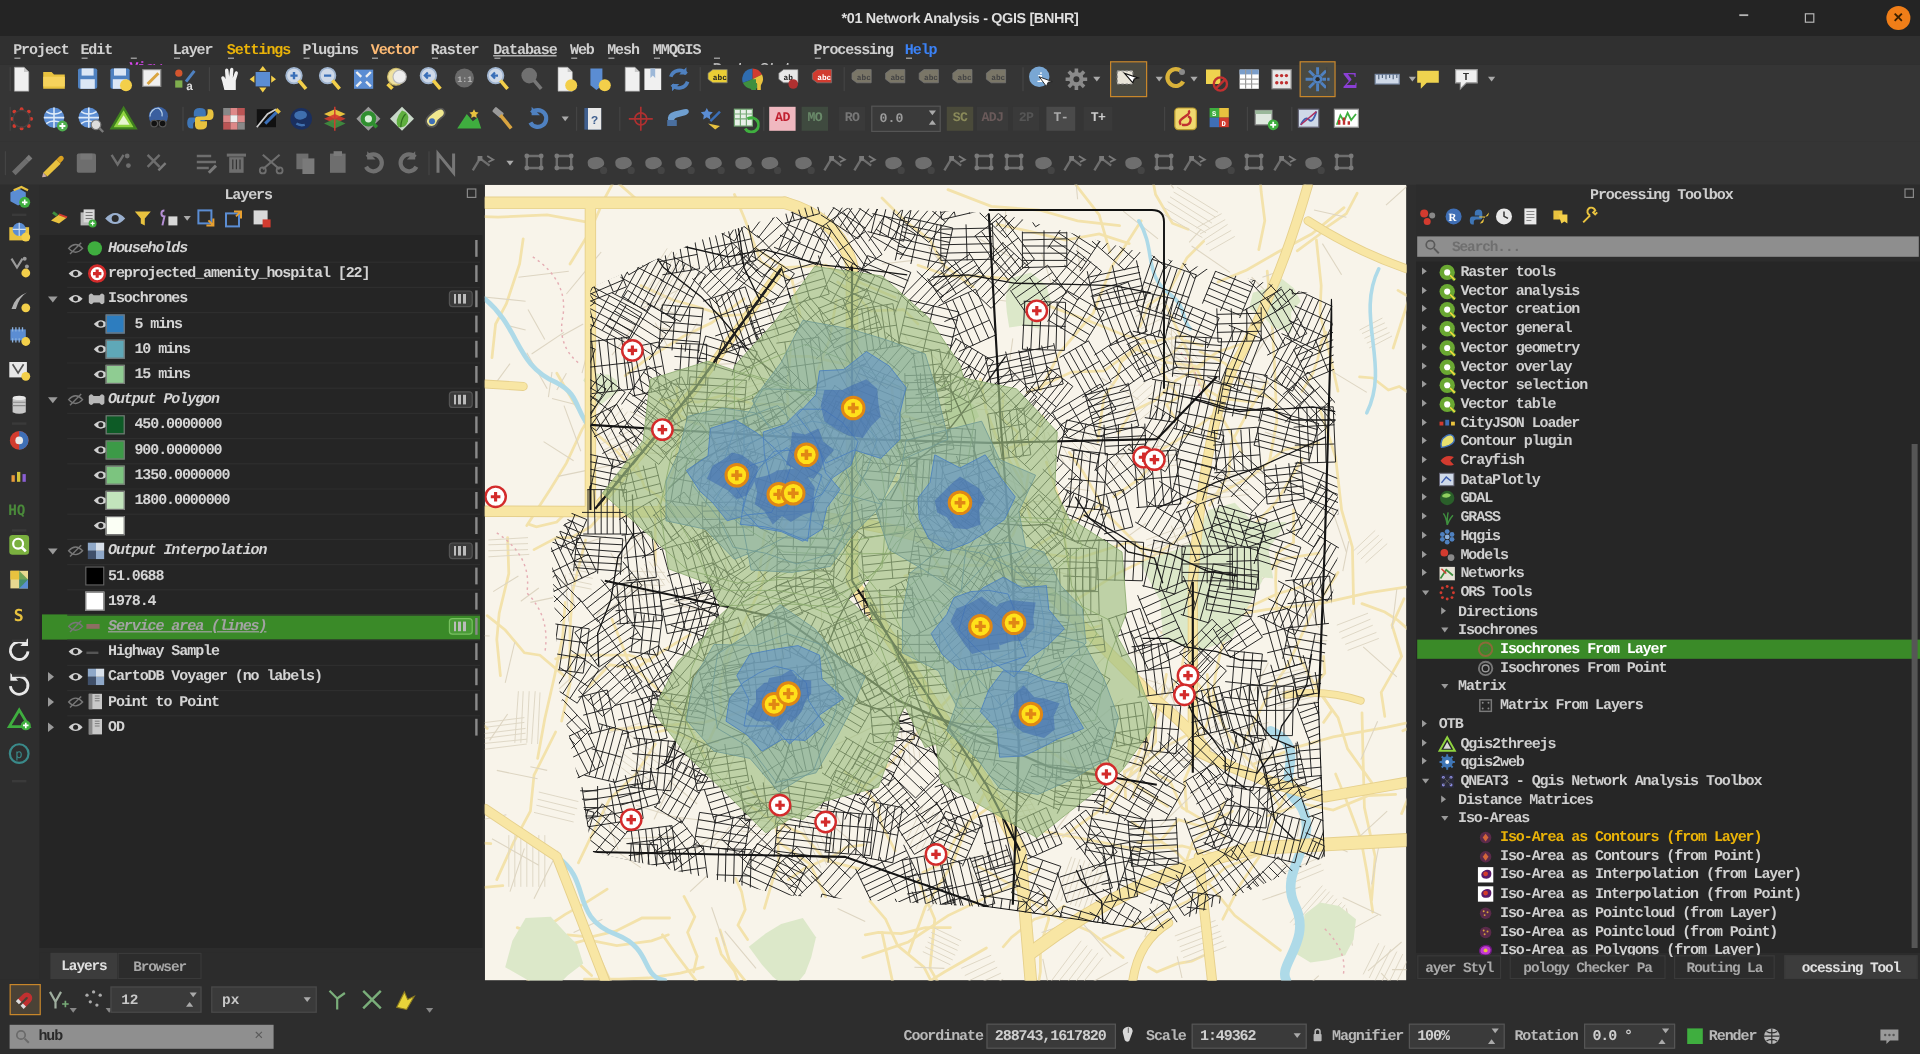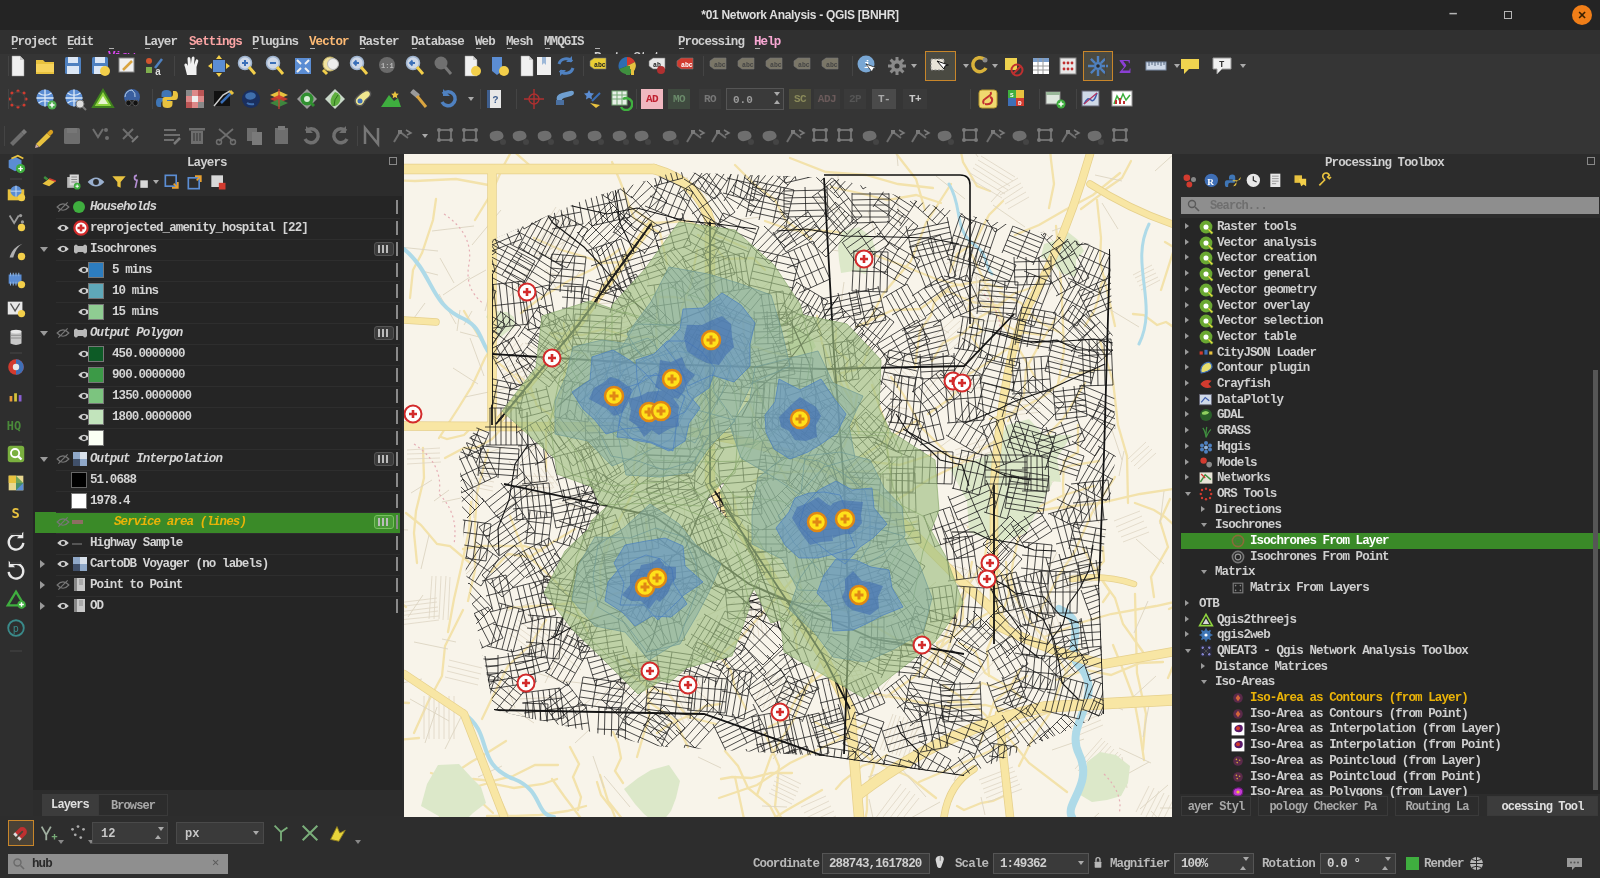--- a/index.html
+++ b/index.html
@@ -12,41 +12,41 @@
 <div class="abs" style="left:1572px;top:5px;width:20px;height:20px;border-radius:50%;background:#f07e18;color:#3a2000;font:bold 11px &quot;Liberation Sans&quot;,sans-serif;text-align:center;line-height:20px">✕</div>
 <div class="abs" style="left:0px;top:30px;width:1600px;height:24px;background:#303030;"></div>
 <div class="abs" style="left:11px;top:35px;font:bold 12.5px 'Liberation Mono',monospace;letter-spacing:-0.9px;color:#cfcfcf;white-space:pre;">Project</div>
 <div class="abs" style="left:12px;top:48px;width:5px;height:1px;background:#b0b0b0;"></div>
 <div class="abs" style="left:67px;top:35px;font:bold 12.5px 'Liberation Mono',monospace;letter-spacing:-0.9px;color:#cfcfcf;white-space:pre;">Edit</div>
 <div class="abs" style="left:68px;top:48px;width:5px;height:1px;background:#b0b0b0;"></div>
 <div class="abs" style="left:108px;top:50px;font:bold 12.5px 'Liberation Mono',monospace;letter-spacing:-0.9px;color:#d946ef;white-space:pre;">View</div>
 <div class="abs" style="left:109px;top:48px;width:5px;height:1px;background:#b0b0b0;"></div>
 <div class="abs" style="left:144px;top:35px;font:bold 12.5px 'Liberation Mono',monospace;letter-spacing:-0.9px;color:#cfcfcf;white-space:pre;">Layer</div>
 <div class="abs" style="left:145px;top:48px;width:5px;height:1px;background:#b0b0b0;"></div>
-<div class="abs" style="left:189px;top:35px;font:bold 12.5px 'Liberation Mono',monospace;letter-spacing:-0.9px;color:#fca5a5;white-space:pre;">Settings</div>
+<div class="abs" style="left:189px;top:35px;font:bold 12.5px 'Liberation Mono',monospace;letter-spacing:-0.9px;color:#eab308;white-space:pre;">Settings</div>
 <div class="abs" style="left:190px;top:48px;width:5px;height:1px;background:#b0b0b0;"></div>
 <div class="abs" style="left:252px;top:35px;font:bold 12.5px 'Liberation Mono',monospace;letter-spacing:-0.9px;color:#cfcfcf;white-space:pre;">Plugins</div>
 <div class="abs" style="left:253px;top:48px;width:5px;height:1px;background:#b0b0b0;"></div>
 <div class="abs" style="left:309px;top:35px;font:bold 12.5px 'Liberation Mono',monospace;letter-spacing:-0.9px;color:#fdba74;white-space:pre;">Vector</div>
 <div class="abs" style="left:310px;top:48px;width:5px;height:1px;background:#b0b0b0;"></div>
 <div class="abs" style="left:359px;top:35px;font:bold 12.5px 'Liberation Mono',monospace;letter-spacing:-0.9px;color:#cfcfcf;white-space:pre;">Raster</div>
 <div class="abs" style="left:360px;top:48px;width:5px;height:1px;background:#b0b0b0;"></div>
-<div class="abs" style="left:411px;top:35px;font:bold 12.5px 'Liberation Mono',monospace;letter-spacing:-0.9px;color:#cfcfcf;white-space:pre;">Database</div>
+<div class="abs" style="left:411px;top:35px;font:bold 12.5px 'Liberation Mono',monospace;letter-spacing:-0.9px;color:#cfcfcf;white-space:pre;text-decoration:underline;">Database</div>
 <div class="abs" style="left:412px;top:48px;width:5px;height:1px;background:#b0b0b0;"></div>
 <div class="abs" style="left:475px;top:35px;font:bold 12.5px 'Liberation Mono',monospace;letter-spacing:-0.9px;color:#cfcfcf;white-space:pre;">Web</div>
 <div class="abs" style="left:476px;top:48px;width:5px;height:1px;background:#b0b0b0;"></div>
 <div class="abs" style="left:506px;top:35px;font:bold 12.5px 'Liberation Mono',monospace;letter-spacing:-0.9px;color:#cfcfcf;white-space:pre;">Mesh</div>
 <div class="abs" style="left:507px;top:48px;width:5px;height:1px;background:#b0b0b0;"></div>
 <div class="abs" style="left:544px;top:35px;font:bold 12.5px 'Liberation Mono',monospace;letter-spacing:-0.9px;color:#cfcfcf;white-space:pre;">MMQGIS</div>
 <div class="abs" style="left:545px;top:48px;width:5px;height:1px;background:#b0b0b0;"></div>
 <div class="abs" style="left:594px;top:35px;font:bold 12.5px 'Liberation Mono',monospace;letter-spacing:-0.9px;color:#cfcfcf;white-space:pre;margin-top:16px;">RasterStats</div>
 <div class="abs" style="left:595px;top:48px;width:5px;height:1px;background:#b0b0b0;"></div>
 <div class="abs" style="left:678px;top:35px;font:bold 12.5px 'Liberation Mono',monospace;letter-spacing:-0.9px;color:#cfcfcf;white-space:pre;">Processing</div>
 <div class="abs" style="left:679px;top:48px;width:5px;height:1px;background:#b0b0b0;"></div>
-<div class="abs" style="left:754px;top:35px;font:bold 12.5px 'Liberation Mono',monospace;letter-spacing:-0.9px;color:#f9a8d4;white-space:pre;">Help</div>
+<div class="abs" style="left:754px;top:35px;font:bold 12.5px 'Liberation Mono',monospace;letter-spacing:-0.9px;color:#3b82f6;white-space:pre;">Help</div>
 <div class="abs" style="left:755px;top:48px;width:5px;height:1px;background:#b0b0b0;"></div>
 <div class="abs" style="left:0px;top:54px;width:1600px;height:64px;background:#353535;"></div>
 <div class="abs" style="left:0px;top:118px;width:1600px;height:36px;background:#353535;"></div>
 <svg class="abs" style="left:6px;top:54px" width="24" height="24" viewBox="0 0 24 24">
     <path d="M6,2 h8 l4,4 v16 h-12 Z" fill="#f0f0f0" stroke="#999" stroke-width="0.5"></path>
     <path d="M14,2 l4,4 h-4 Z" fill="#c9c9c9"></path>
   </svg>
 <svg class="abs" style="left:33px;top:54px" width="24" height="24" viewBox="0 0 24 24">
     <path d="M3,6 h7 l2,2 h9 v12 h-18 Z" fill="#e8c23f"></path>
     <path d="M3,10 h18 v8 h-18 Z" fill="#f6d35c"></path>
@@ -886,21 +886,21 @@
 <div class="abs" style="left:71px;top:493px;width:16px;height:16px;background:#ffffff;border:1px solid #777"></div>
 <div class="abs" style="left:90px;top:494px;font:bold 12.5px 'Liberation Mono',monospace;letter-spacing:-0.9px;color:#d4d4d4;white-space:pre;">1978.4</div>
 <div class="abs" style="left:35px;top:512px;width:365px;height:21px;background:#3a8a28;"></div>
 <div class="abs" style="left:56px;top:512px;width:344px;height:1px;background:#2e2e2e;"></div>
 <div class="abs" style="left:396px;top:515px;width:2px;height:14px;background:#8a8a8a;"></div>
 <svg class="abs" style="left:56px;top:515px" width="14" height="14" viewBox="0 0 12 12">
     <path d="M1,6 q5,-5.5 10,0 q-5,5.5 -10,0 Z" fill="none" stroke="#777" stroke-width="1"></path>
     <path d="M2,10 L10,2" stroke="#777" stroke-width="1"></path>
   </svg>
 <div class="abs" style="left:72px;top:520px;width:11px;height:4px;background:#8d6e63;"></div>
-<div class="abs" style="left:90px;top:515px;font:bold 12.5px 'Liberation Mono',monospace;letter-spacing:-0.9px;color:#eab308;white-space:pre;font-style:italic;margin-left:24px;">Service area (lines)</div>
+<div class="abs" style="left:90px;top:515px;font:bold 12.5px 'Liberation Mono',monospace;letter-spacing:-0.9px;color:#a3a3a3;white-space:pre;text-decoration:underline;font-style:italic;">Service area (lines)</div>
 <div class="abs" style="left:374px;top:515px;width:20px;height:14px;background:#4a9a38;border:1px solid #78c060;border-radius:3px"></div>
 <div class="abs" style="left:378px;top:518px;width:12px;height:8px;background:repeating-linear-gradient(90deg,#bbb 0 2px,transparent 2px 4px)"></div>
 <div class="abs" style="left:56px;top:533px;width:344px;height:1px;background:#2e2e2e;"></div>
 <div class="abs" style="left:396px;top:536px;width:2px;height:14px;background:#8a8a8a;"></div>
 <svg class="abs" style="left:56px;top:536px" width="14" height="14" viewBox="0 0 12 12">
     <path d="M1,6 q5,-5.5 10,0 q-5,5.5 -10,0 Z" fill="#cfcfcf"></path>
     <circle cx="6" cy="6" r="1.8" fill="#252525"></circle>
   </svg>
 <div class="abs" style="left:72px;top:543px;width:10px;height:1.5px;background:#555;"></div>
 <div class="abs" style="left:90px;top:536px;font:bold 12.5px 'Liberation Mono',monospace;letter-spacing:-0.9px;color:#d4d4d4;white-space:pre;">Highway Sample</div>

